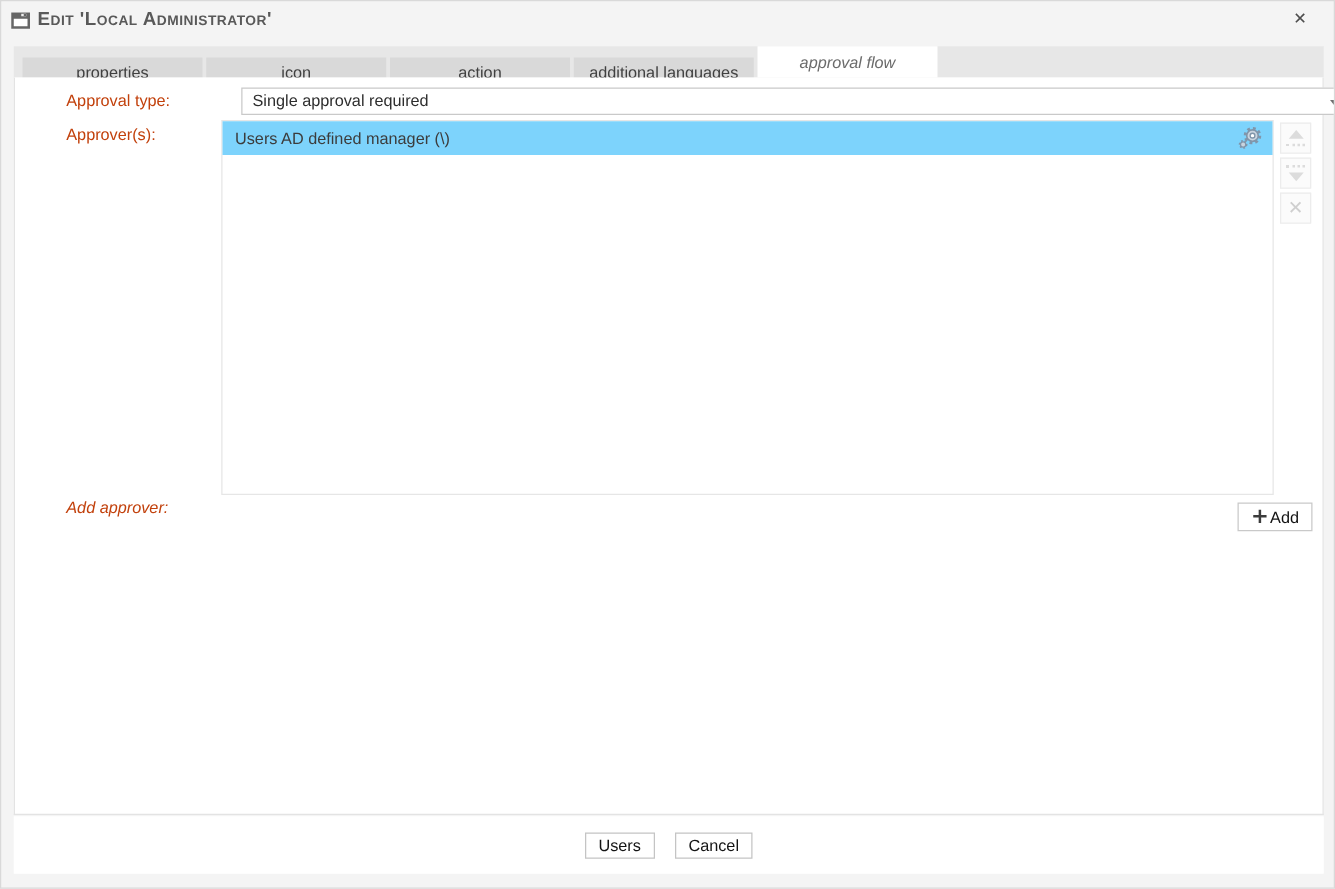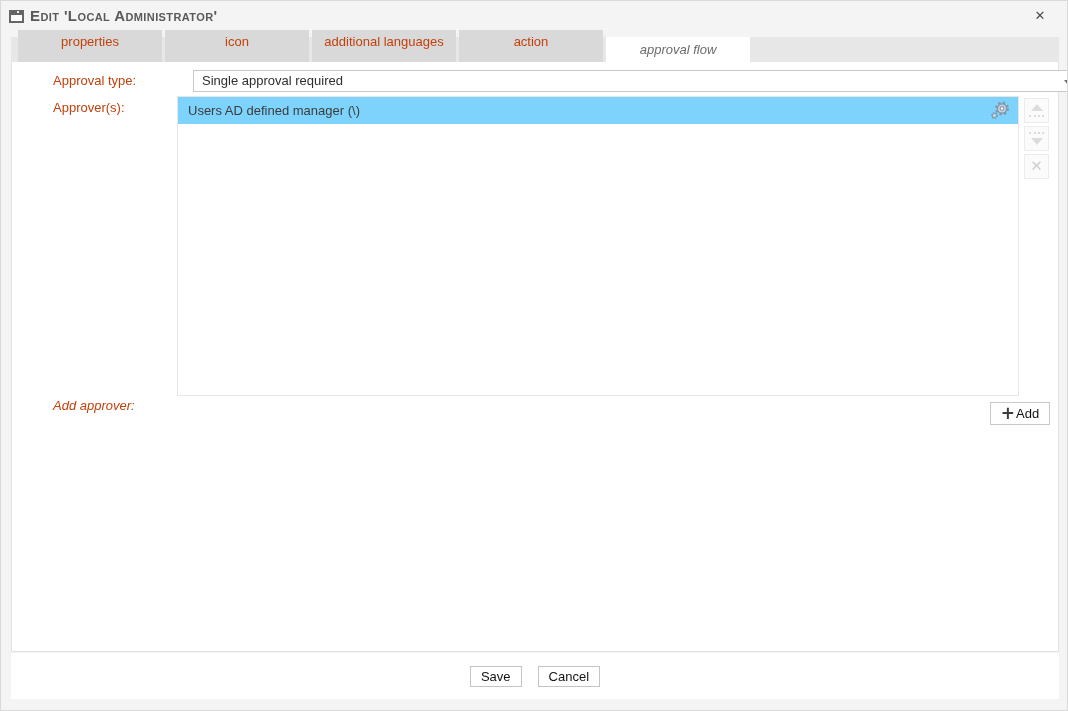--- a/index.html
+++ b/index.html
@@ -34,22 +34,22 @@
     font-family:"DejaVu Sans", sans-serif; font-size:13px; font-weight:bold; color:#4d4d4d;
     text-align:center; line-height:22px; cursor:pointer;
   }
 
   
   .tabstrip {
     position:absolute; left:10px; top:36px; width:1048px; height:25px;
     background:#e7e7e7; display:flex; align-items:flex-end; padding-left:7px;
   }
   .tab {
-    width:144px; height:32px; margin-right:3px;
-    background:#d9d9d9; color:#c2410c;
+    width:144px; height:16px; margin-right:3px;
+    background:#d9d9d9; color:#404040;
     text-align:center; line-height:24px; cursor:pointer; white-space:nowrap;
   }
   .tab.active { background:#ffffff; color:#6b6b6b; height:25px; line-height:26px;font-style:italic; }
 
   
   .panel {
     position:absolute; left:10px; top:61px; width:1048px; height:590px;
     background:#fff; border:1px solid #e3e3e3; border-top:none;
   }
   .field-label { position:absolute; left:10px; color:#c2410c; white-space:nowrap;margin-left:31px; }
@@ -122,22 +122,22 @@
 
   <div class="titlebar">
     <span class="win-icon"></span>
     <span class="title">Edit 'Local Administrator'</span>
     <span class="close-btn">✕</span>
   </div>
 
   <div class="tabstrip">
     <div class="tab">properties</div>
     <div class="tab">icon</div>
+    <div class="tab">action</div>
     <div class="tab">additional languages</div>
-    <div class="tab">action</div>
     <div class="tab active">approval flow</div>
   </div>
 
   <div class="panel">
 
     <span class="field-label" style="top:11px;">Approval type:</span>
     <div class="combo" style="left:181px; top:8px; width:888px;">
       <span>Single approval required</span>
       <span class="arrow"></span>
     </div>
@@ -170,17 +170,17 @@
 
     <span class="field-label" style="top:336px;font-style:italic;">Add approver:</span>
     <div class="add-btn">
       <span class="plus-glyph">+</span>
       <span>Add</span>
     </div>
 
   </div>
 
   <div class="footer">
-    <button class="btn">Save</button>
+    <button class="btn">Users</button>
     <button class="btn">Cancel</button>
   </div>
 
 </div>
 
 </body></html>

